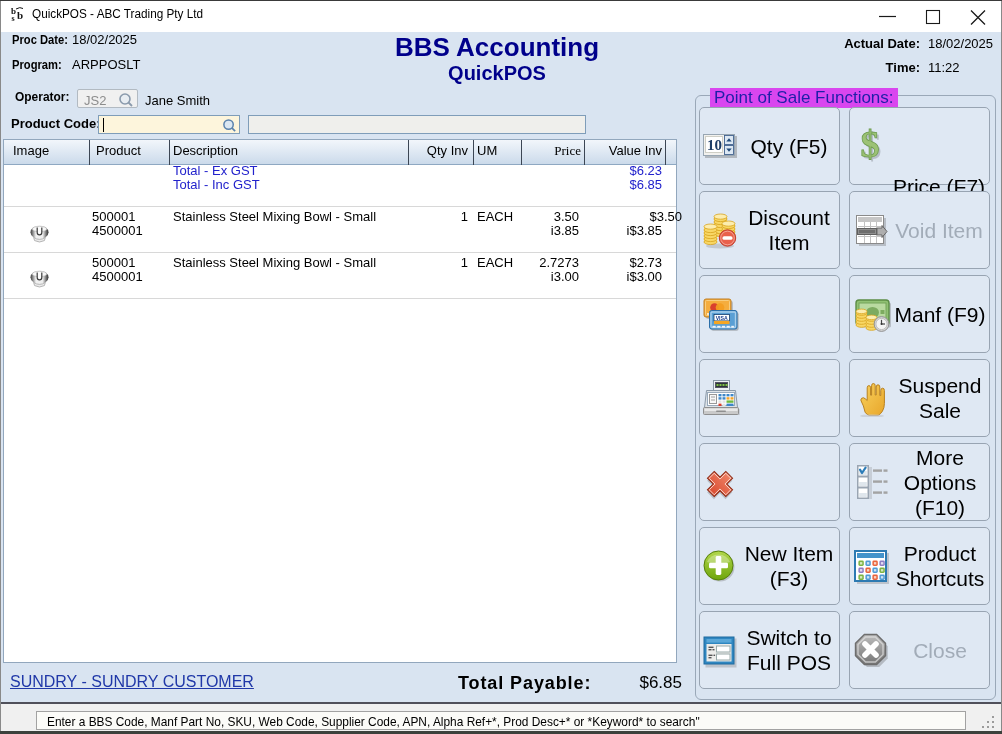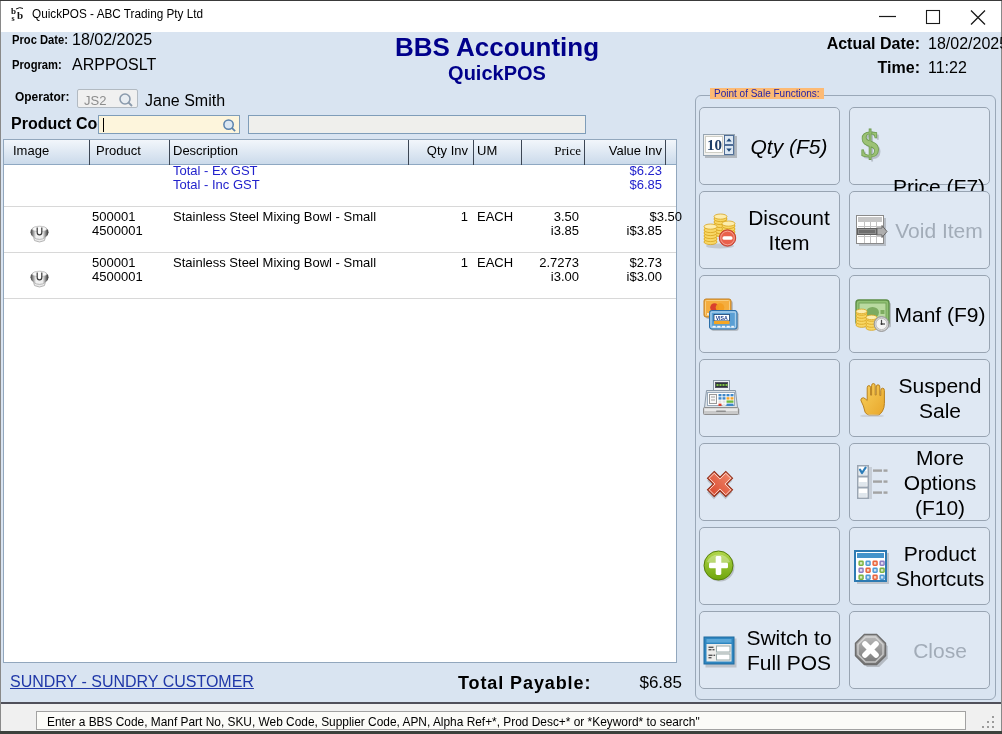--- a/index.html
+++ b/index.html
@@ -1,20 +1,20 @@
 <!DOCTYPE html>
 <html><head>
 <meta charset="utf-8">
 <style>
 * { margin:0; padding:0; box-sizing:border-box; }
 html,body { width:1002px; height:734px; overflow:hidden; }
 body { font-family:"Liberation Sans",sans-serif; background:#d9e4f1; position:relative; }
 .abs { position:absolute; }
 .b { font-weight:bold; }
-.t13 { font-size:16px; line-height:15px; color:#000; }
+.t13 { font-size:13px; line-height:15px; color:#000; }
 
 #topedge { left:0; top:0; width:1002px; height:1px; background:#3a3a3a; }
 #titlebar { left:1px; top:1px; width:1000px; height:31px; background:#ffffff; }
 #title-text { left:31px; top:6px; font-size:12.5px; color:#000; transform:scaleX(0.94); transform-origin:left center; white-space:nowrap; }
 #botedge { left:0; top:731px; width:1002px; height:3px; background:#3c413c; }
 .sideedge { top:1px; width:1px; height:730px; background:#898989; }
 
 #bbsacct { left:297px; top:32px; width:400px; text-align:center; font-size:26px; font-weight:bold; color:#00008b; }
 #quickpos { left:297px; top:62px; width:400px; text-align:center; font-size:20px; font-weight:bold; color:#00008b; }
 
@@ -30,21 +30,21 @@
 
 #sundry { left:10px; top:673px; font-size:16px; color:#2038a8; text-decoration:underline; }
 #totpay { left:458px; top:673px; font-size:18px; letter-spacing:0.9px; font-weight:bold; color:#000; }
 #totval { left:600px; top:673px; width:82px; text-align:right; font-size:17px; color:#000; }
 
 #statusbar { left:1px; top:702px; width:1000px; height:29px; background:#f0f0f0; border-top:2px solid #50505a; }
 #statusfield { left:36px; top:711px; width:930px; height:19px; background:#fbfbf8; border:1px solid #a2a2a2; }
 #statustext { left:47px; top:714px; font-size:13px; color:#000; white-space:nowrap; transform:scaleX(0.915); transform-origin:left center; }
 
 #group { left:695px; top:95px; width:301px; height:605px; border:1px solid #9aa8b8; border-radius:6px; }
-#grouplab { left:710px; top:88px; font-size:10px; color:#1f1fa8; background:#fdba74; padding:0 4px; }
+#grouplab { left:710px; top:88px; font-size:17px; color:#1f1fa8; background:#d946ef; padding:0 4px; }
 .btn { position:absolute; width:141px; height:78px; background:#dfe8f3; border:1px solid #98a4b2; border-radius:5px; }
 .btxt { position:absolute; width:100%; text-align:center; font-size:21px; line-height:25px; color:#000; }
 .btxt.dis { color:#a2acb8; }
 .bicon { position:absolute; }
 </style>
 </head>
 <body>
 <div class="abs" id="topedge"></div>
 <div class="abs sideedge" style="left:0;"></div>
 <div class="abs sideedge" style="left:1001px;"></div>
@@ -189,21 +189,21 @@
   <svg class="bicon" style="left:3px; top:26px;" width="36" height="26" viewBox="0 0 36 26">
     <rect x="2" y="2" width="32" height="22" fill="#b2b8bf"></rect>
     <rect x="0.5" y="0.5" width="31" height="21" fill="#f2f1ee" stroke="#98a6b2"></rect>
     <rect x="2.5" y="2.5" width="17" height="16" fill="#fff" stroke="#cfcfc6"></rect>
     <text x="4" y="16" font-family="Liberation Serif" font-weight="bold" font-size="15" fill="#1d3d66">10</text>
     <rect x="21.5" y="1.5" width="9" height="9" fill="#dce8f4" stroke="#41618e" stroke-width="0.9"></rect>
     <path d="M26 4.2 L28.7 7.5 L23.3 7.5 Z" fill="#204a7a"></path>
     <rect x="21.5" y="11.5" width="9" height="9" fill="#dce8f4" stroke="#41618e" stroke-width="0.9"></rect>
     <path d="M26 17.8 L28.7 14.5 L23.3 14.5 Z" fill="#204a7a"></path>
   </svg>
-  <div class="btxt" style="left:38px; width:102px; top:26px;font-style:italic;">Qty (F5)</div>
+  <div class="btxt" style="left:38px; width:102px; top:26px;">Qty (F5)</div>
 </div>
 <div class="btn" style="left:849px; top:107px;">
   <svg class="bicon" style="left:8px; top:18px;" width="28" height="40" viewBox="0 0 28 40">
     <text x="14" y="33" text-anchor="middle" font-family="Liberation Serif" font-weight="bold" font-size="38" fill="#b7bec8">$</text>
     <text x="12" y="31" text-anchor="middle" font-family="Liberation Serif" font-weight="bold" font-size="38" fill="#9cc275" stroke="#6e9c4f" stroke-width="0.8">$</text>
   </svg>
   <div class="btxt" style="left:38px; width:102px; top:35px;margin-top:31px;">Price (F7)</div>
 </div>
 
 <div class="btn" style="left:699px; top:191px;">
@@ -423,20 +423,21 @@
       </linearGradient>
     </defs>
     <circle cx="17" cy="18" r="14.5" fill="#b9bfc7"></circle>
     <circle cx="15.5" cy="16.5" r="14.5" fill="url(#gg)" stroke="#567f0b" stroke-width="1"></circle>
     <path d="M4 13 A12.5 12.5 0 0 1 27 13 Q15.5 17.5 4 13 Z" fill="#fff" opacity="0.3"></path>
     <g fill="#fff">
       <rect x="12.7" y="7" width="5.6" height="19" rx="1.4"></rect>
       <rect x="6" y="13.7" width="19" height="5.6" rx="1.4"></rect>
     </g>
   </svg>
+  <div class="btxt" style="left:38px; width:102px; top:13px;">New Item (F3)</div>
 </div>
 <div class="btn" style="left:849px; top:527px;">
   <svg class="bicon" style="left:4px; top:22px;" width="36" height="34" viewBox="0 0 36 34">
     <rect x="3" y="3" width="32" height="31" fill="#b9bfc7" opacity="0.9"></rect>
     <rect x="1" y="1" width="31" height="30" fill="#fff" stroke="#2d7ab2" stroke-width="2"></rect>
     <rect x="3" y="3" width="27" height="5" fill="#4493ca"></rect>
     <g>
       <rect x="4.4" y="10.6" width="5.4" height="5.4" rx="1.4" fill="#7cb342"></rect>
         <rect x="5.9" y="12.1" width="2.4" height="2.4" fill="#d5e8c0"></rect>
       <rect x="11.4" y="10.6" width="5.4" height="5.4" rx="1.4" fill="#4f9bd5"></rect>

